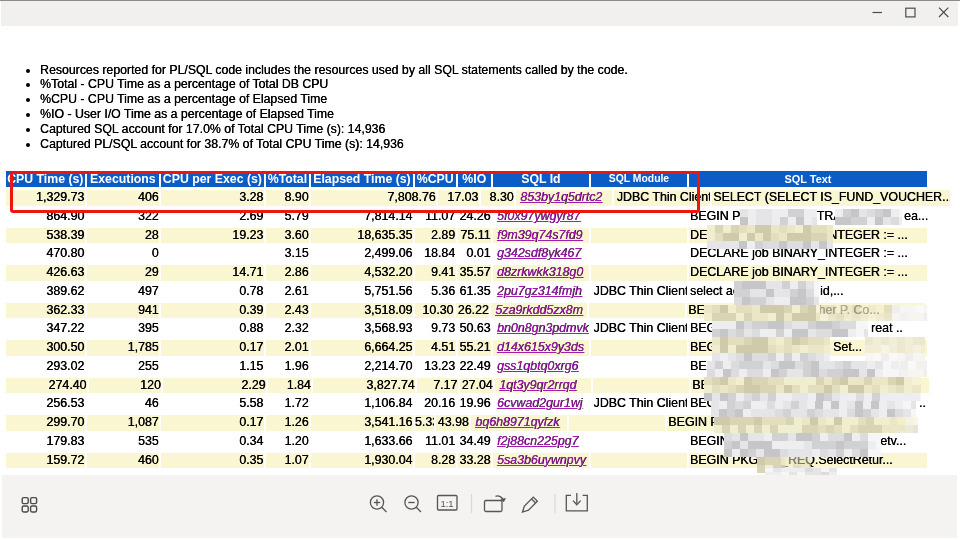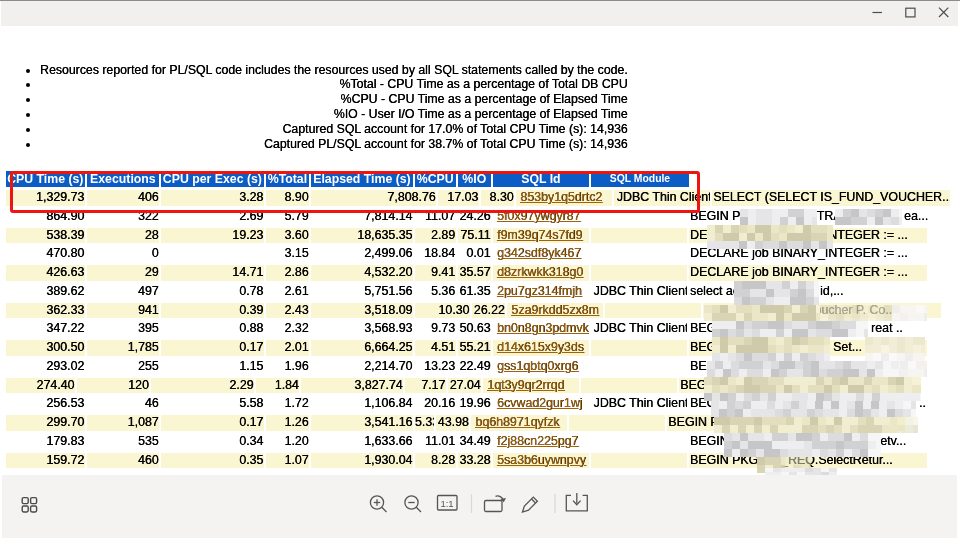--- a/index.html
+++ b/index.html
@@ -2,37 +2,37 @@
 <html><head>
 <meta charset="utf-8">
 <style>
 html,body{margin:0;padding:0;width:960px;height:540px;overflow:hidden;background:#fff;
   font-family:"Liberation Sans",sans-serif;}
 #win{position:absolute;left:0;top:0;width:960px;height:540px;}
 #topline{position:absolute;left:0;top:0;width:960px;height:1px;background:#8b8b8b;}
 #titlebar{position:absolute;left:1px;top:1px;width:957px;height:24.5px;background:#f1f0ef;}
 h2{position:absolute;left:4.5px;top:26px;margin:0;font-size:21px;font-weight:bold;
   color:#26588f;letter-spacing:0px;}
-#bullets{position:absolute;left:0;top:62.5px;margin:0;list-style:disc;text-align:right;}
+#bullets{position:absolute;left:0;top:62.5px;margin:0;list-style:disc;}
 #bullets li{font-size:12.3px;color:#000;line-height:14.9px;text-shadow:0.3px 0 0 #000;}
 #tbl{position:absolute;left:0;top:0;font-family:"Liberation Sans",sans-serif;}
 .hrow{position:absolute;left:5.9px;top:171px;height:16.4px;display:flex;}
 .hc{flex:none;box-sizing:border-box;background:#0b5cc4;color:#fff;font-weight:bold;
   font-size:12.3px;text-align:center;line-height:16.6px;border-right:2px solid #fff;
   white-space:nowrap;overflow:hidden;}
 .hc:last-child{border-right:none;}
 .drow{position:absolute;left:5.9px;height:15.7px;display:flex;}
 .dc{flex:none;box-sizing:border-box;font-size:12.4px;line-height:15.7px;color:#000;
   text-shadow:0.35px 0 0 #000;
   border-right:2px solid #fff;white-space:nowrap;overflow:hidden;}
 .dc:last-child{border-right:none;}
 .drow.c .dc{background:#fbf6d2;}
 .n{text-align:right;padding-right:0.5px;}
 .id{text-align:left;padding-left:4px;}
-.id a{color:#a16207;text-decoration:underline;}
+.id a{color:#a21caf;text-decoration:underline;font-style:italic;}
 .m{text-align:left;padding-left:2.5px;}
 .t{text-align:left;padding-left:1px;}
 #redrect{position:absolute;left:9.5px;top:170.9px;width:684.5px;height:35.8px;
   border:3.6px solid #ee1511;border-radius:3px;}
 #toolbar{position:absolute;left:1.5px;top:475px;width:955px;height:62.5px;background:#f4f3f1;}
 </style>
 </head>
 <body>
 <div id="win">
 <div id="titlebar"></div>
@@ -55,20 +55,21 @@
 <div class="hrow">
         <div class="hc" style="width:80.8px">CPU Time (s)</div>
         <div class="hc" style="width:74.4px">Executions</div>
         <div class="hc" style="width:104.7px">CPU per Exec (s)</div>
         <div class="hc" style="width:45.3px">%Total</div>
         <div class="hc" style="width:103.8px">Elapsed Time (s)</div>
         <div class="hc" style="width:42.7px">%CPU</div>
         <div class="hc" style="width:35.4px">%IO</div>
         <div class="hc" style="width:98px">SQL Id</div>
         <div class="hc" style="width:98px;font-size:10.4px">SQL Module</div>
+        <div class="hc" style="width:238.1px;font-size:10.9px">SQL Text</div>
       </div>
 <div class="drow c" style="top:190.20px">
         <div class="dc n" style="width:80.8px">1,329.73</div>
         <div class="dc n" style="width:74.4px">406</div>
         <div class="dc n" style="width:104.7px">3.28</div>
         <div class="dc n" style="width:45.3px">8.90</div>
         <div class="dc n" style="width:127px">7,808.76</div>
         <div class="dc n" style="width:42.7px">17.03</div>
         <div class="dc n" style="width:35.4px">8.30</div>
         <div class="dc id" style="width:98px"><a>853by1q5drtc2</a></div>
@@ -134,21 +135,21 @@
         <div class="dc id" style="width:98px"><a>2pu7gz314fmjh</a></div>
         <div class="dc m" style="width:98px">JDBC Thin Client</div>
         <div class="dc t" style="width:238.1px">select accoun<span style="position:absolute;left:814.1px;">id,...</span></div>
       </div>
 <div class="drow c" style="top:302.70px">
         <div class="dc n" style="width:80.8px">362.33</div>
         <div class="dc n" style="width:74.4px">941</div>
         <div class="dc n" style="width:104.7px">0.39</div>
         <div class="dc n" style="width:45.3px">2.43</div>
         <div class="dc n" style="width:103.8px">3,518.09</div>
-        <div class="dc n" style="width:57px">10.30</div>
+        <div class="dc n" style="width:41px">10.30</div>
         <div class="dc n" style="width:35.4px">26.22</div>
         <div class="dc id" style="width:98px"><a>5za9rkdd5zx8m</a></div>
         <div class="dc m" style="width:98px"></div>
         <div class="dc t" style="width:238.1px">BEGIN PKG_GET.Voucher P. Co...</div>
       </div>
 <div class="drow w" style="top:321.45px">
         <div class="dc n" style="width:80.8px">347.22</div>
         <div class="dc n" style="width:74.4px">395</div>
         <div class="dc n" style="width:104.7px">0.88</div>
         <div class="dc n" style="width:45.3px">2.32</div>
@@ -177,21 +178,21 @@
         <div class="dc n" style="width:104.7px">1.15</div>
         <div class="dc n" style="width:45.3px">1.96</div>
         <div class="dc n" style="width:103.8px">2,214.70</div>
         <div class="dc n" style="width:42.7px">13.23</div>
         <div class="dc n" style="width:35.4px">22.49</div>
         <div class="dc id" style="width:98px"><a>gss1qbtq0xrg6</a></div>
         <div class="dc m" style="width:98px"></div>
         <div class="dc t" style="width:238.1px">BEGIN PKG_QUERY.Select KY...</div>
       </div>
 <div class="drow c" style="top:377.70px">
-        <div class="dc n" style="width:71px">274.40</div>
+        <div class="dc n" style="width:83px">274.40</div>
         <div class="dc n" style="width:74.4px">120</div>
         <div class="dc n" style="width:104.7px">2.29</div>
         <div class="dc n" style="width:45.3px">1.84</div>
         <div class="dc n" style="width:103.8px">3,827.74</div>
         <div class="dc n" style="width:42.7px">7.17</div>
         <div class="dc n" style="width:35.4px">27.04</div>
         <div class="dc id" style="width:98px"><a>1qt3y9qr2rrqd</a></div>
         <div class="dc m" style="width:98px"></div>
         <div class="dc t" style="width:238.1px">BEGIN PKG_BATCH.ProcessJobs...</div>
       </div>

